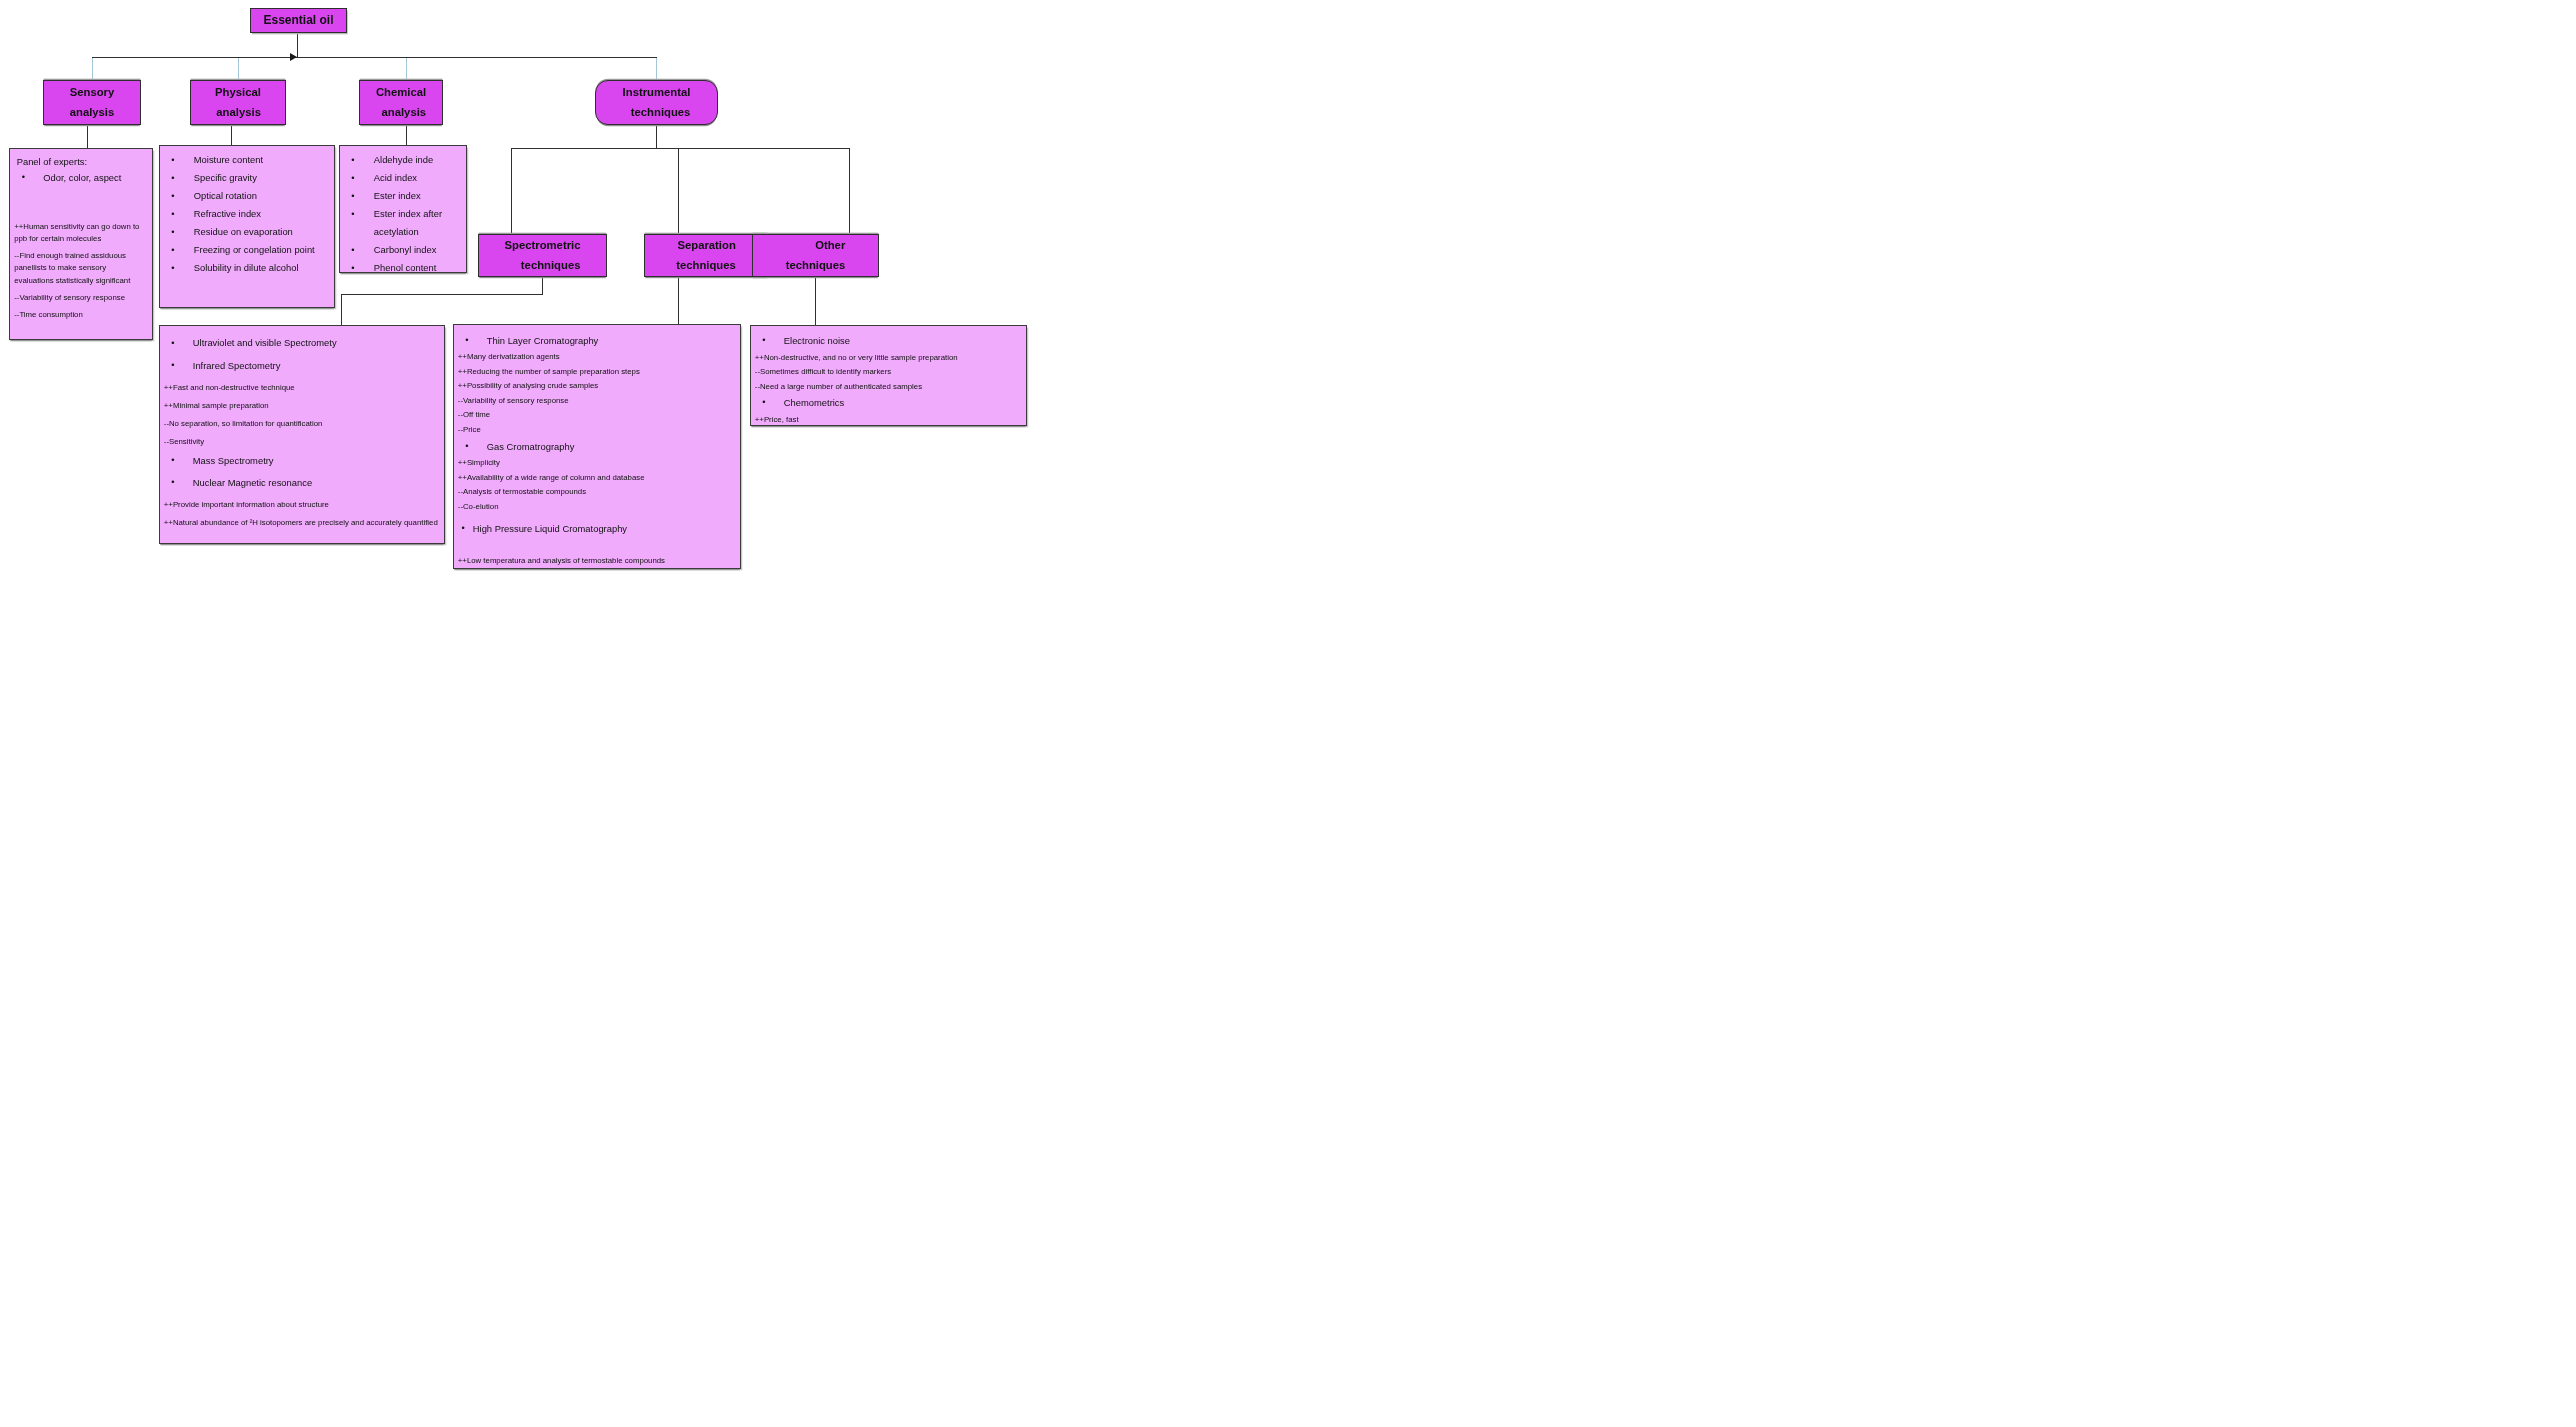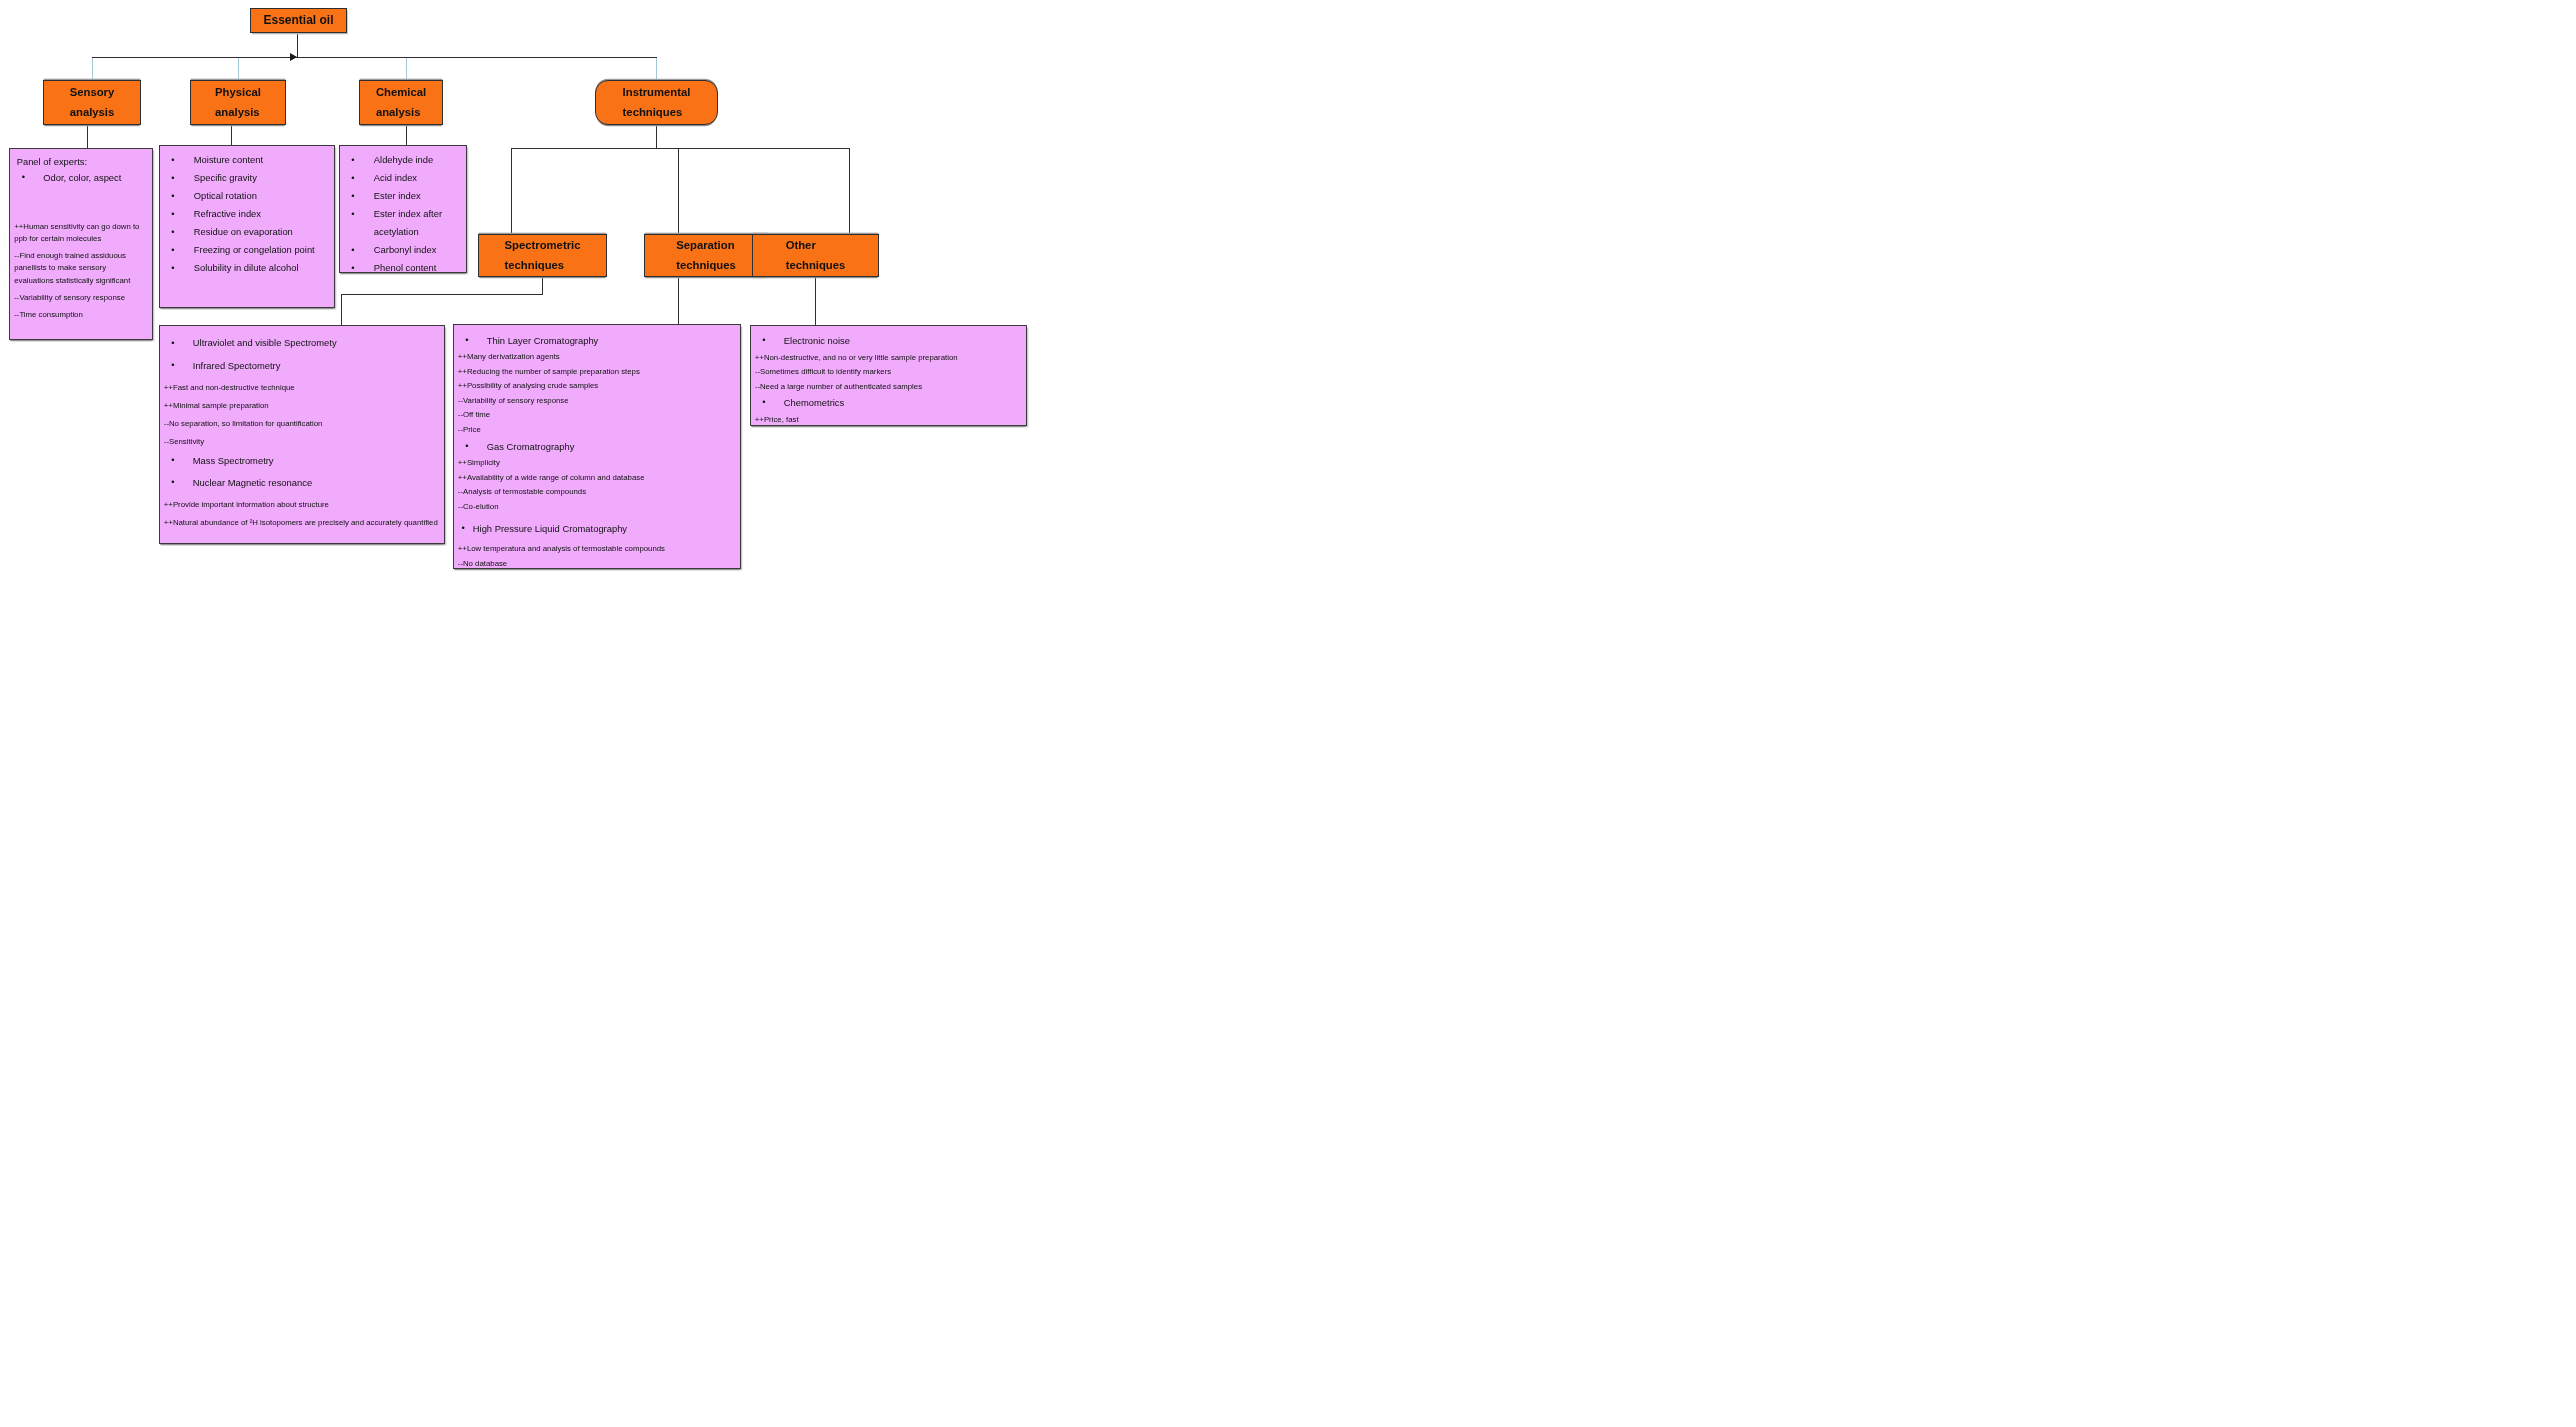--- a/index.html
+++ b/index.html
@@ -8,41 +8,41 @@
     font-family:"Liberation Sans","DejaVu Sans",sans-serif;
     color:#111;
     width:1030px;height:571px;
     position:relative;overflow:hidden;
   }
   .canvas{position:absolute;left:0;top:0;width:1030px;height:571px;background:#fff;}
 
   
   .node{
     position:absolute;box-sizing:border-box;
-    background:#f97316;border:1.3px solid #2e2e2e;
+    background:#d946ef;border:1.3px solid #2e2e2e;
     display:flex;align-items:center;justify-content:center;
-    text-align:left;font-weight:bold;
+    text-align:right;font-weight:bold;
     font-size:11.3px;line-height:1.75;
     white-space:pre-line;
     box-shadow:0 -1.9px 0 -0.6px #9b9b9b, 0 2.5px 0 -1.3px #8f8f8f;
   }
   .node.root{font-size:12px;line-height:1.2;box-shadow:1.3px 1.9px 0 -0.6px #b5b5b5;}
 
   
   .panel{
     position:absolute;box-sizing:border-box;
     background:#f0abfc;border:1.3px solid #3a3a3a;
     box-shadow:0 2.5px 0 -1.3px #949494, 1.9px 1.9px 0 -0.6px #c9c9c9;
     padding:5px 5px 3.8px 3.8px;overflow:hidden;
   }
   .pi{margin:0;}
   .pi.title{font-size:9.4px;margin:1.9px 0 5px 2.5px;}
   .pi.b{position:relative;padding-left:29px;font-size:9.4px;margin:3.8px 0 8.8px 0;line-height:1.3;}
   .pi.b::before{content:"\2022";position:absolute;left:7.5px;top:-0.6px;}
-  .pi.b2{position:relative;padding-left:15px;font-size:9.4px;margin:10px 0 8px 0;line-height:1.3;}
+  .pi.b2{position:relative;padding-left:15px;font-size:9.4px;margin:10px 0 20px 0;line-height:1.3;}
   .pi.b2::before{content:"\2022";position:absolute;left:3.8px;top:-0.6px;}
   .pi.n{font-size:7.8px;line-height:1.6;margin:3.8px 0 3.8px 1.3px;}
   .pi.gap{height:22.6px;}
 
   .panel.roomy .pi.b{margin:0;line-height:1.92;padding-left:30px;}
   .panel.roomy .pi.b::before{top:auto;}
   .panel.sens .pi.n{margin:5px 0;line-height:1.58;}
   .panel.spec .pi.b{margin:6.3px 0 10px 0;}
   .panel.spec .pi.n{margin:5.6px 0;}
   .panel.sep .pi.b{margin:5px 0 3.8px 0;}

